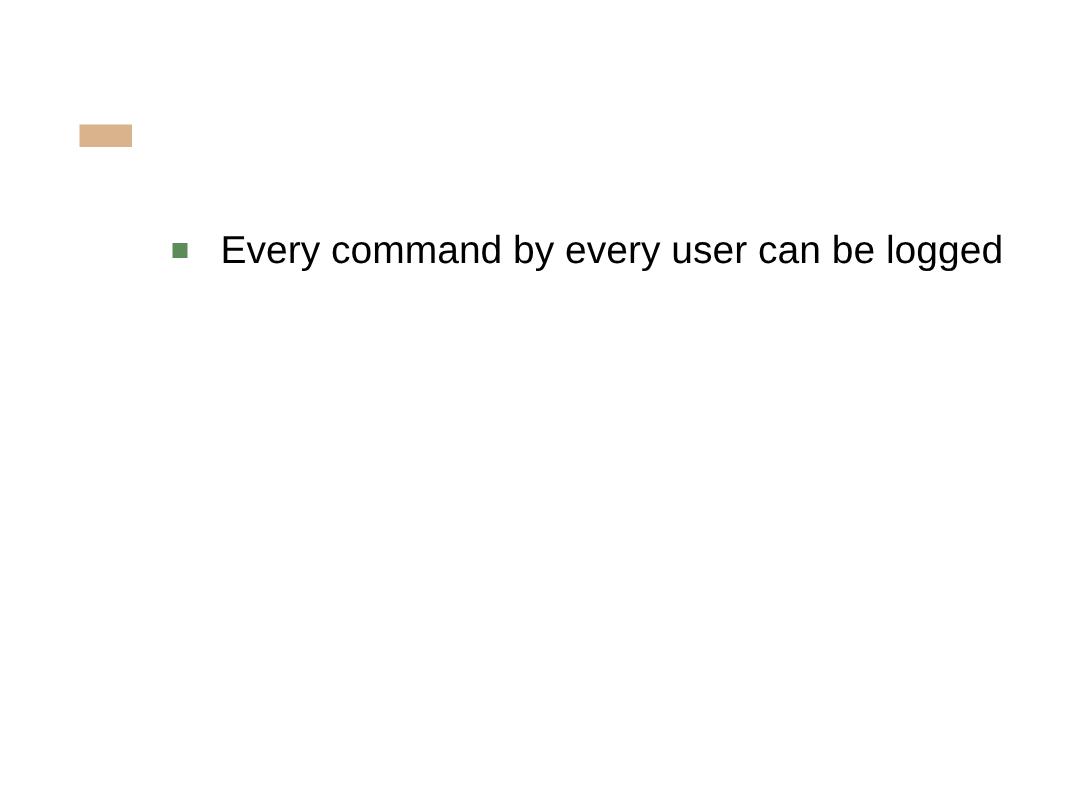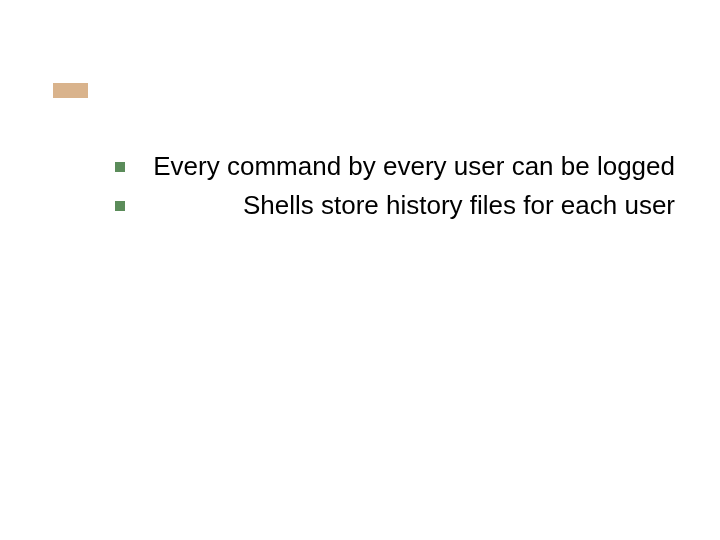--- a/index.html
+++ b/index.html
@@ -44,21 +44,20 @@
   .body-block {
     position: absolute;
     left: 115px;
     top: 150px;
     width: 560px;
   }
   .bullet-row {
     display: flex;
     align-items: flex-start;
     margin-bottom: 6px;
-    justify-content: space-between;
   }
   .bullet-square {
     flex: 0 0 auto;
     width: 10px;
     height: 10px;
     background: #5b8c5a; 
     margin-top: 12px;
     margin-right: 22px;
   }
   .bullet-text {
@@ -75,20 +74,16 @@
   <div class="accent-bar"></div>
 
 
   <div class="body-block">
 
     <div class="bullet-row">
       <div class="bullet-square"></div>
       <div class="bullet-text">Every command by every user can be logged</div>
     </div>
 
-    <div class="bullet-row">
-      <div class="bullet-square"></div>
-      <div class="bullet-text">Shells store history files for each user</div>
-    </div>
 
   </div>
 
 </div>
 
 </body></html>

